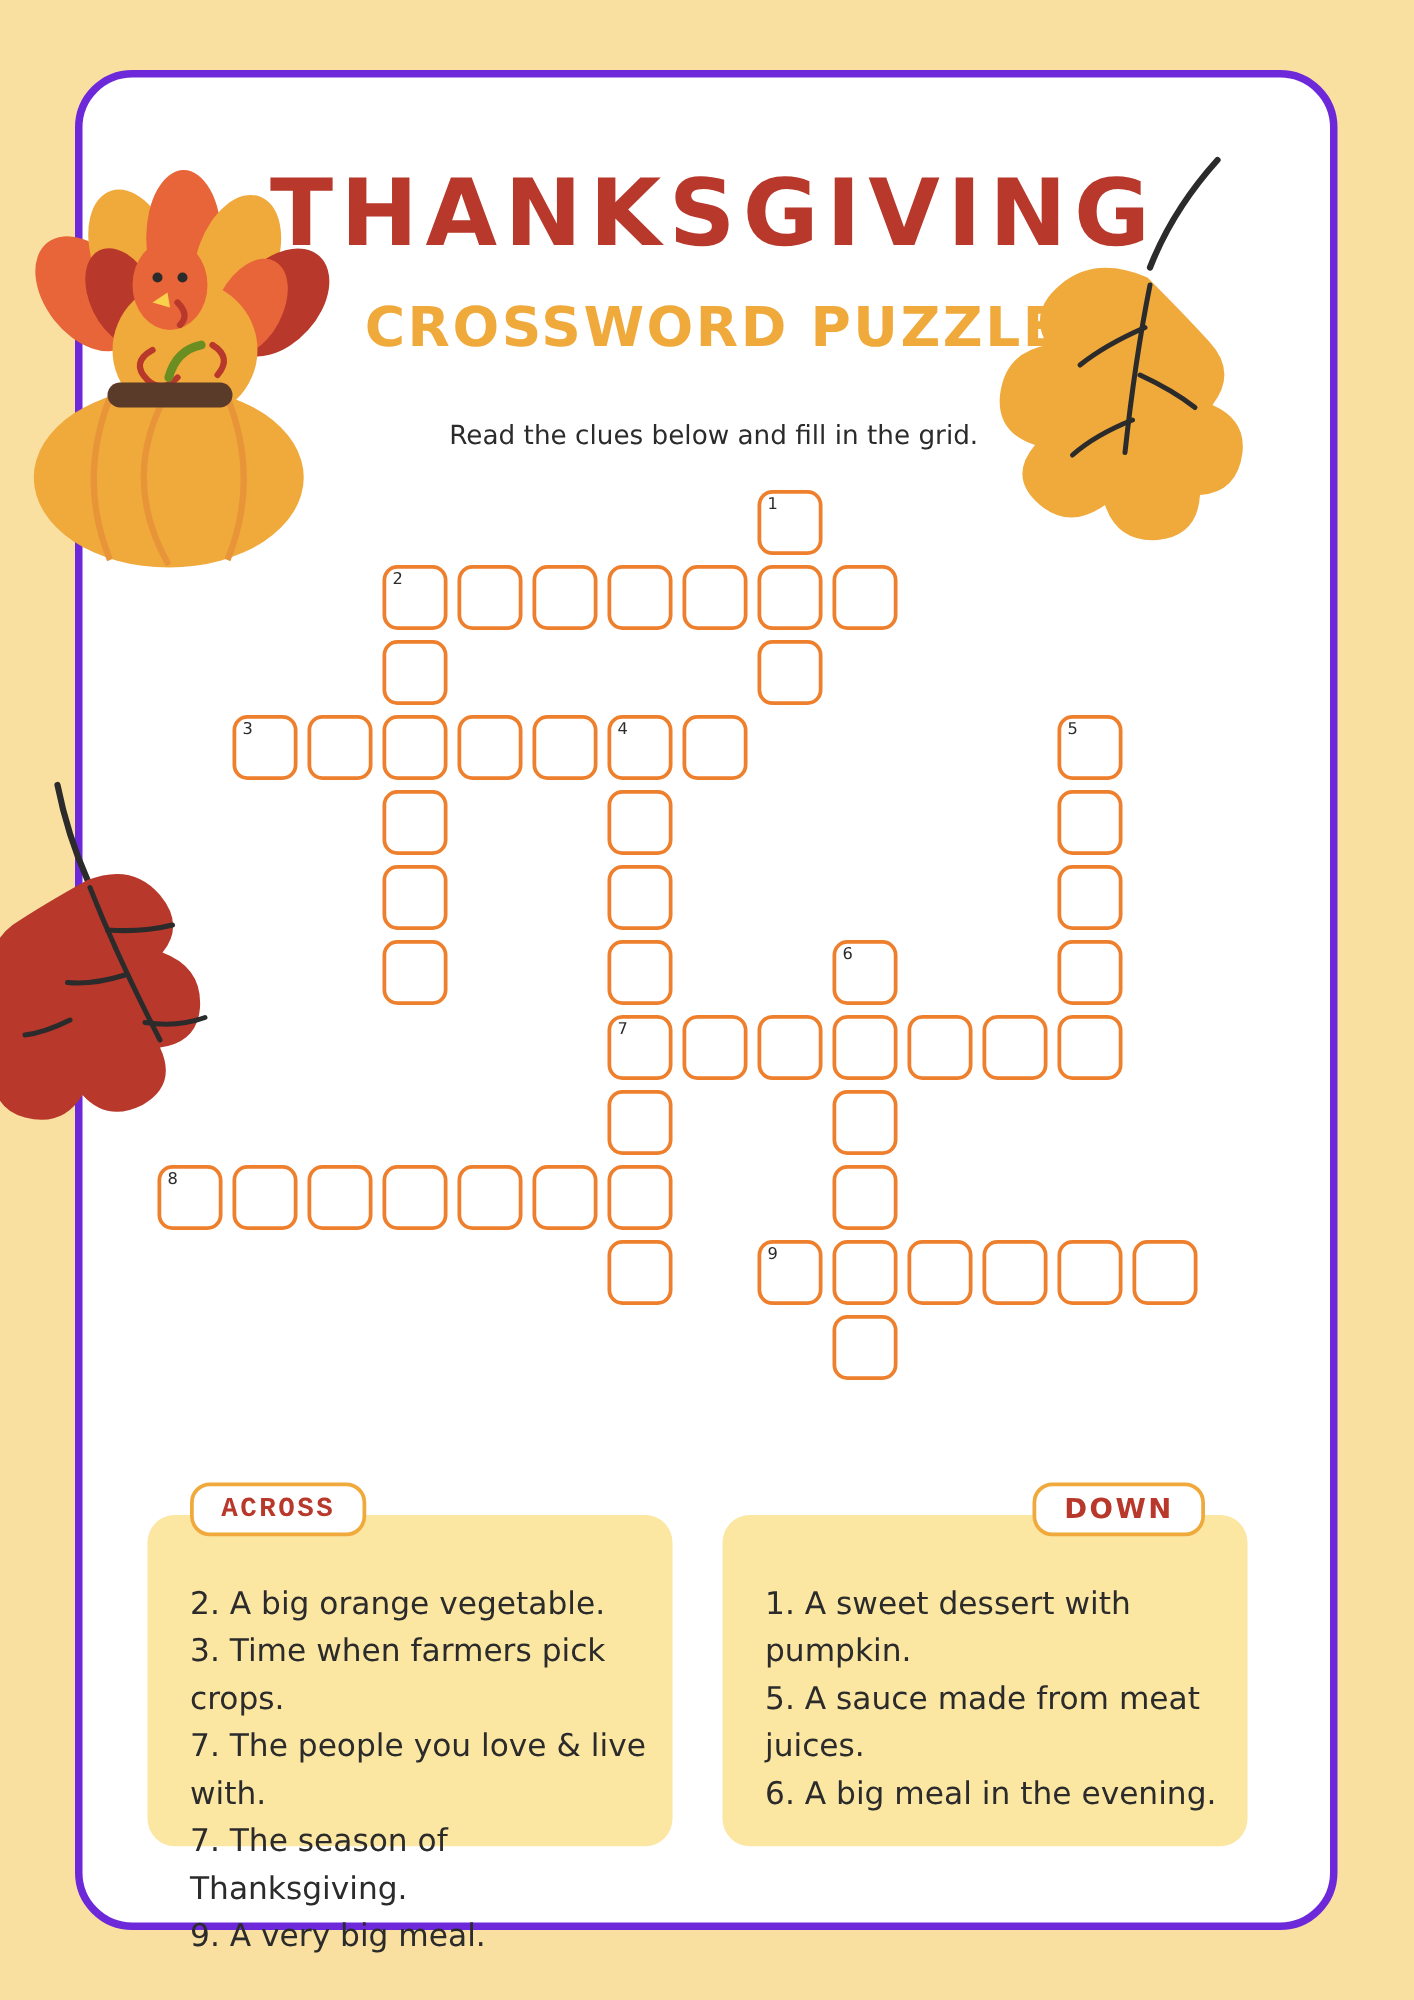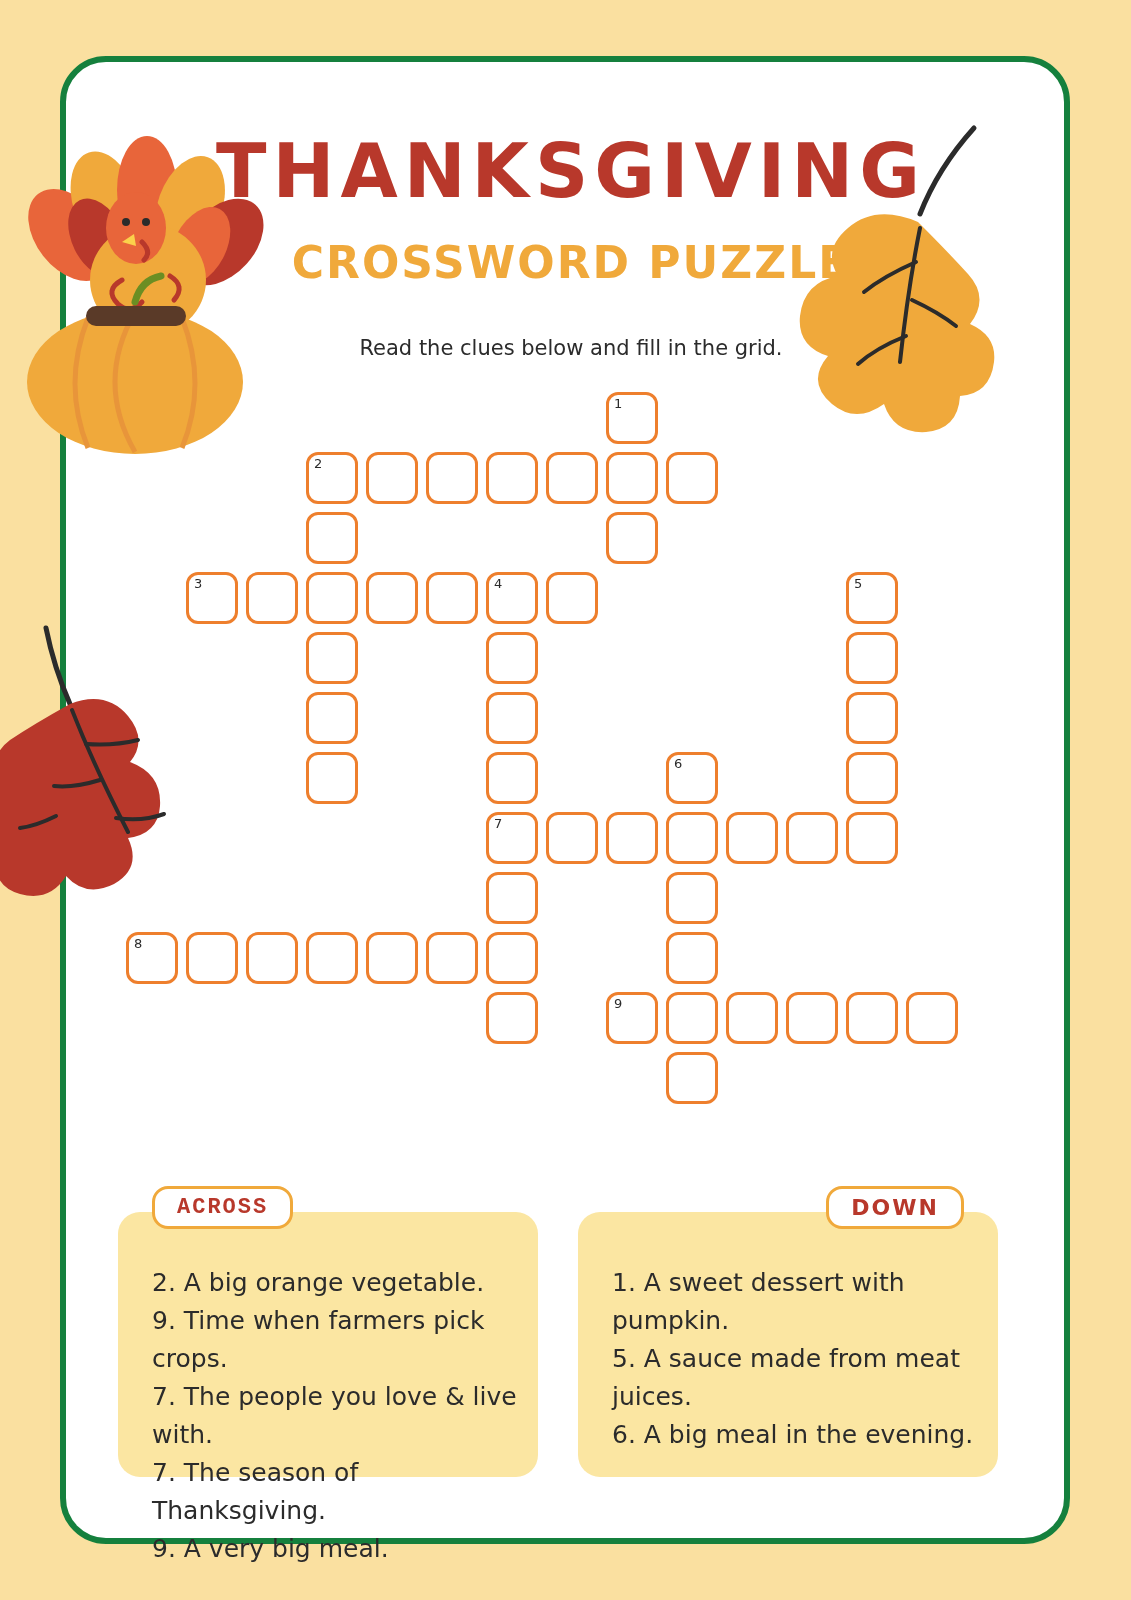--- a/index.html
+++ b/index.html
@@ -13,21 +13,21 @@
     position: relative;
     width: 1131px; height: 1600px;
     background: #FAE0A0;
     overflow: hidden;
   }
   #sheet {
     position: absolute;
     left: 60px; top: 56px;
     width: 1010px; height: 1488px;
     background: #FFFFFF;
-    border: 6px solid #15803d;
+    border: 6px solid #6d28d9;
     border-radius: 46px;
   }
 
   
   #title {
     position: absolute;
     left: 0; top: 66px; width: 1010px;
     text-align: center;
     font-family: "DejaVu Sans", sans-serif;
     font-size: 74px;
@@ -196,21 +196,21 @@
         <div class="cell" style="left: 660px; top: 600px;"></div>
         <div class="cell" style="left: 720px; top: 600px;"></div>
         <div class="cell" style="left: 780px; top: 600px;"></div>
         <div class="cell" style="left: 540px; top: 660px;"></div>
       </div>
 
     <div class="clue-panel" id="across-panel">
       <div class="clue-head" id="across-head">ACROSS</div>
       <ul class="clue-list" id="across-list">
           <li>2. A big orange vegetable.</li>
-          <li>9. Time when farmers pick crops.</li>
+          <li>3. Time when farmers pick crops.</li>
           <li>7. The people you love &amp; live with.</li>
           <li>7. The season of Thanksgiving.</li>
           <li>9. A very big meal.</li>
         </ul>
     </div>
 
     <div class="clue-panel" id="down-panel">
       <div class="clue-head" id="down-head">DOWN</div>
       <ul class="clue-list" id="down-list">
           <li>1. A sweet dessert with pumpkin.</li>

